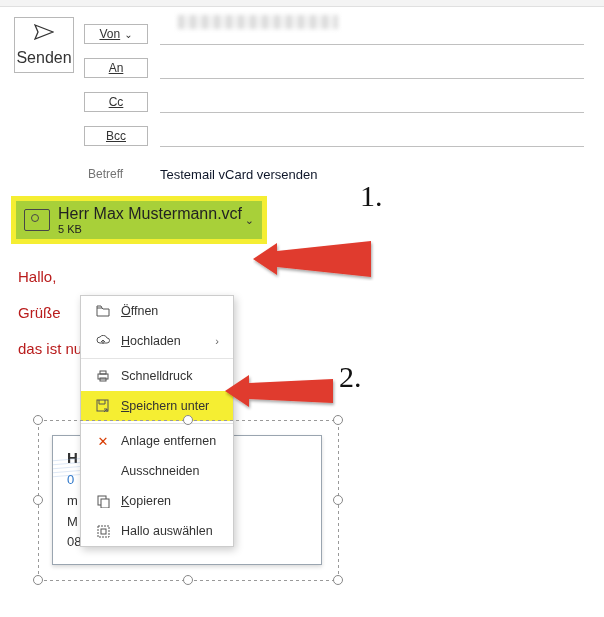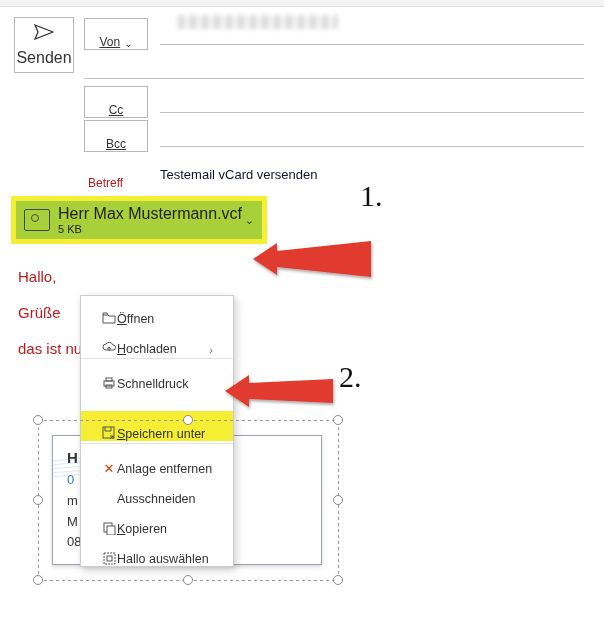--- a/index.html
+++ b/index.html
@@ -5,42 +5,42 @@
 * { box-sizing: border-box; margin: 0; padding: 0; font-family: "Segoe UI", Arial, sans-serif; }
 body { background: #fff; width: 604px; height: 617px; position: relative; overflow: hidden; font-size: 13px; color: #333; }
 .top-bar { height: 7px; background: #f4f4f4; border-bottom: 1px solid #e0e0e0; }
 .compose { display: flex; padding: 10px 0 0 14px; }
 .send-col { width: 70px; }
 .send-btn { width: 60px; height: 56px; border: 1px solid #b8b8b8; display: flex; flex-direction: column; align-items: center; justify-content: center; gap: 4px; cursor: pointer; }
 .send-btn .glyph { font-size: 18px; transform: rotate(0deg); }
 .send-btn .lbl { font-size: 16px; }
 .fields { flex: 1; padding-right: 20px; }
 .row { display: flex; align-items: center; height: 34px; }
-.pill { width: 64px; height: 32px; border: 1px solid #b8b8b8; display: flex; align-items: flex-end; justify-content: center; font-size: 12px; cursor: pointer; margin-right: 12px; text-decoration: underline; }
+.pill { width: 64px; height: 20px; border: 1px solid #b8b8b8; display: flex; align-items: center; justify-content: center; font-size: 12px; cursor: pointer; margin-right: 12px; text-decoration: underline; }
 .pill.von { text-decoration: none; }
 .pill.von .u { text-decoration: underline; }
 .chev { margin-left: 4px; font-size: 10px; }
 .input-line { flex: 1; height: 22px; border-bottom: 1px solid #c0c0c0; }
-.row.subject .pill { border: none; cursor: default; text-decoration: none; color: #b91c1c; justify-content: flex-start; padding-left: 4px; }
+.row.subject .pill { border: none; cursor: default; text-decoration: none; color: #737373; justify-content: flex-start; padding-left: 4px; }
 .row.subject { margin-top: 4px; }
 .subject-val { font-size: 13px; color: #0f172a; }
 .from-pix { position: absolute; top: 15px; left: 178px; width: 160px; height: 14px; background: repeating-linear-gradient(90deg, #ccc 0 6px, #eee 6px 12px); filter: blur(2px); opacity: .7; }
 
 .attachment-bar { margin: 8px 0 0 14px; width: 250px; height: 42px; background: #a8d039; border: 2px solid #f5ee32; outline: 3px solid #f5ee32; display: flex; align-items: center; padding: 0 8px; position: relative; }
 .vcf-icon { width: 26px; height: 22px; border: 1.5px solid #474747; border-radius: 2px; display: flex; align-items: center; justify-content: center; margin-right: 8px; background: transparent; }
 .vcf-icon .head { width: 8px; height: 8px; border: 1.5px solid #474747; border-radius: 50%; position: relative; top: -2px; left: -2px; }
 .vcf-text { font-size: 11px; color: #222; line-height: 1.2; }
 .vcf-text .name { font-size: 16px; }
 .vcf-chev { margin-left: auto; color: #333; font-size: 11px; cursor: pointer; }
 
 .body-text { padding: 18px 0 0 18px; font-size: 15px; color: #b91c1c; line-height: 2.4; }
 
 .ctx-menu { position: absolute; top: 295px; left: 80px; width: 154px; background: #fff; border: 1px solid #ccc; box-shadow: 2px 3px 8px rgba(0,0,0,.2); z-index: 20; }
-.ctx-item { height: 30px; display: flex; align-items: flex-end; padding: 0 20px; gap: 0; font-size: 12.5px; cursor: pointer; }
-.ctx-item:hover, .ctx-item.hl { background: #f5ee32; margin-top: 20px; }
+.ctx-item { height: 30px; display: flex; align-items: center; padding: 0 14px; gap: 10px; font-size: 12.5px; cursor: pointer; }
+.ctx-item:hover, .ctx-item.hl { background: #f5ee32; }
 .ctx-item.hl { background: #f5ee32; }
 .ctx-item .arr { margin-left: auto; font-size: 11px; color: #666; }
 .ctx-sep { height: 1px; background: #e4e4e4; margin: 2px 0; }
 .ctx-ico { width: 16px; height: 16px; display: flex; align-items: center; justify-content: center; color: #555; font-size: 13px; }
 .ctx-item.remove .ctx-ico { color: #d83b01; }
 .ctx-item .u { text-decoration: underline; }
 
 .card { position: absolute; top: 435px; left: 52px; width: 270px; height: 130px; border: 1px solid #9aa5b0; background: #fff; box-shadow: 0 2px 4px rgba(0,0,0,.15); padding: 10px 14px; font-size: 13px; line-height: 1.6; }
 .card .name { font-weight: 600; font-size: 15px; }
 .card .link { color: #2e77c9; }
@@ -76,20 +76,23 @@
   </div>
   <div class="fields">
     <div class="row">
       <div class="pill von">
           <span><span class="u">Von</span></span>
           <span class="chev">⌄</span>
         </div>
       <div class="input-line"></div>
     </div>
     <div class="row">
+      <div class="pill">
+          <span>An</span>
+        </div>
       <div class="input-line"></div>
     </div>
     <div class="row">
       <div class="pill">
           <span>Cc</span>
         </div>
       <div class="input-line"></div>
     </div>
     <div class="row">
       <div class="pill">

